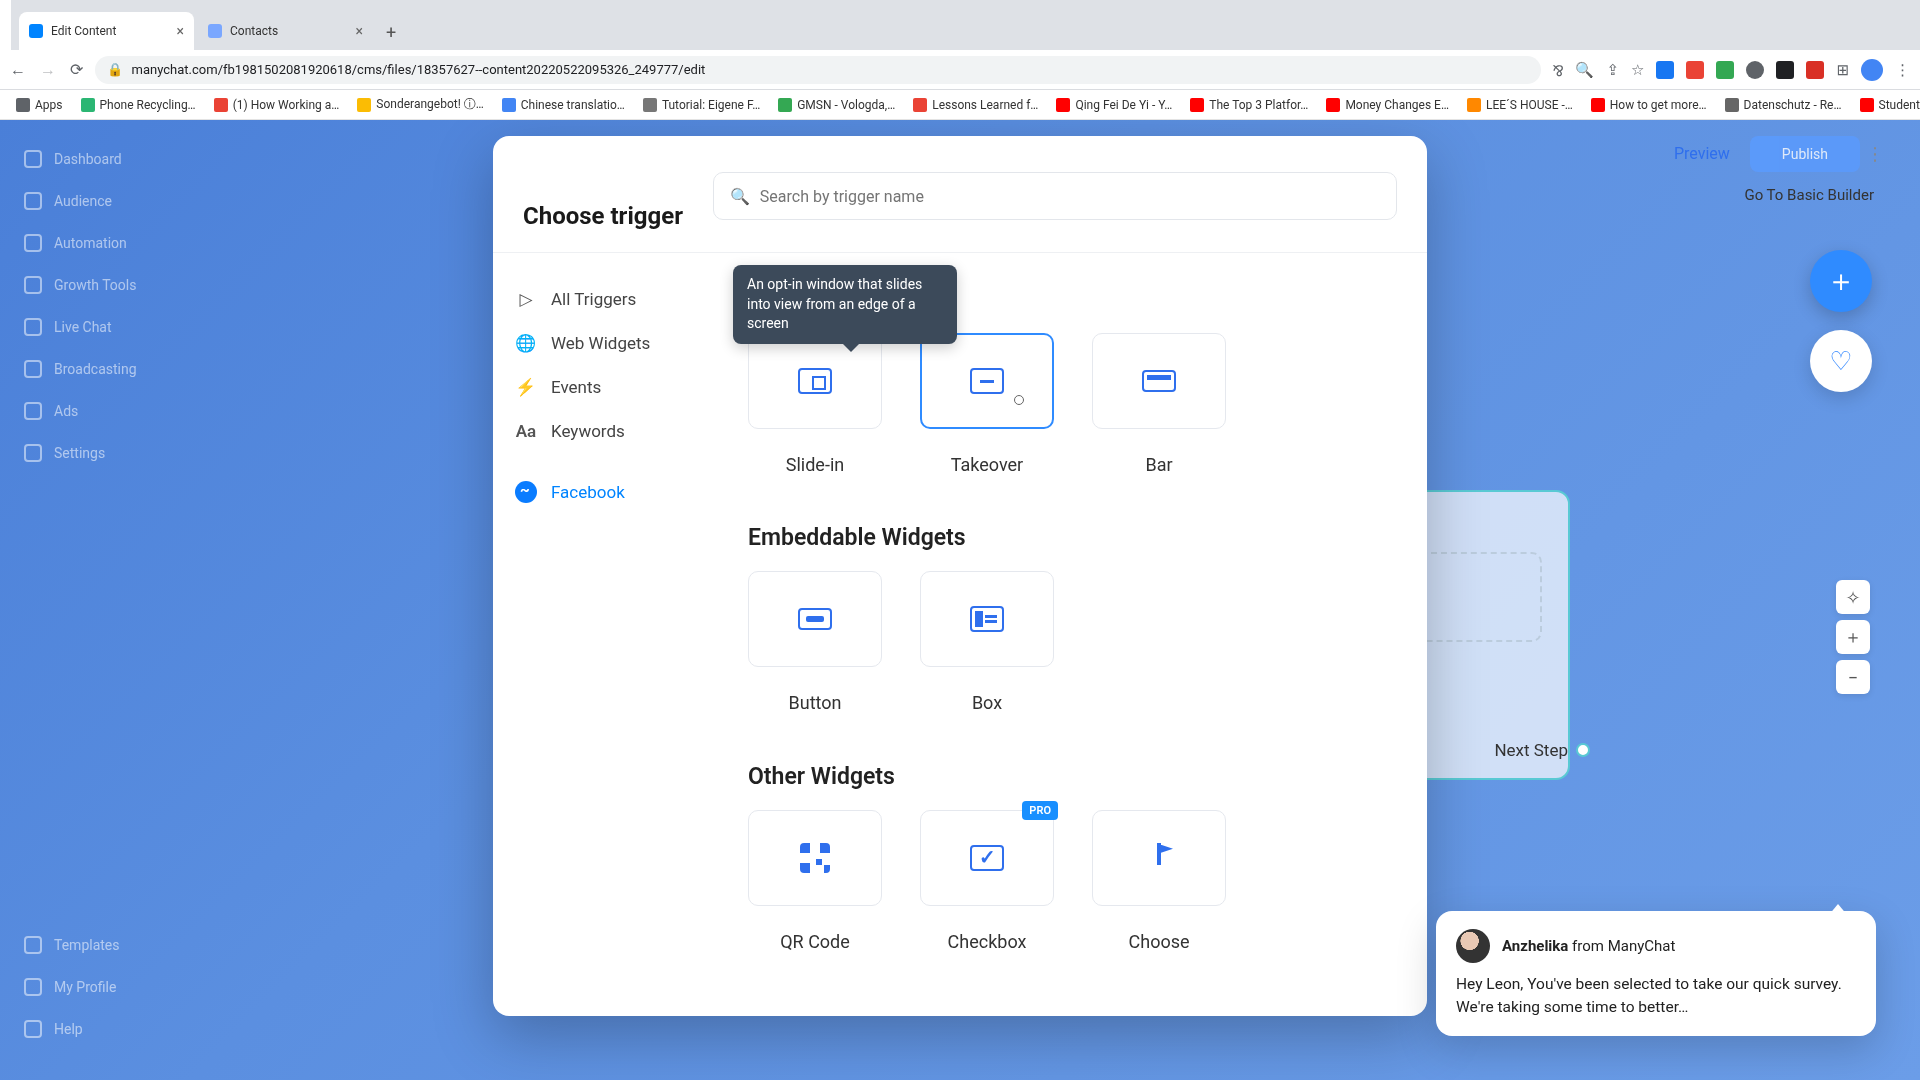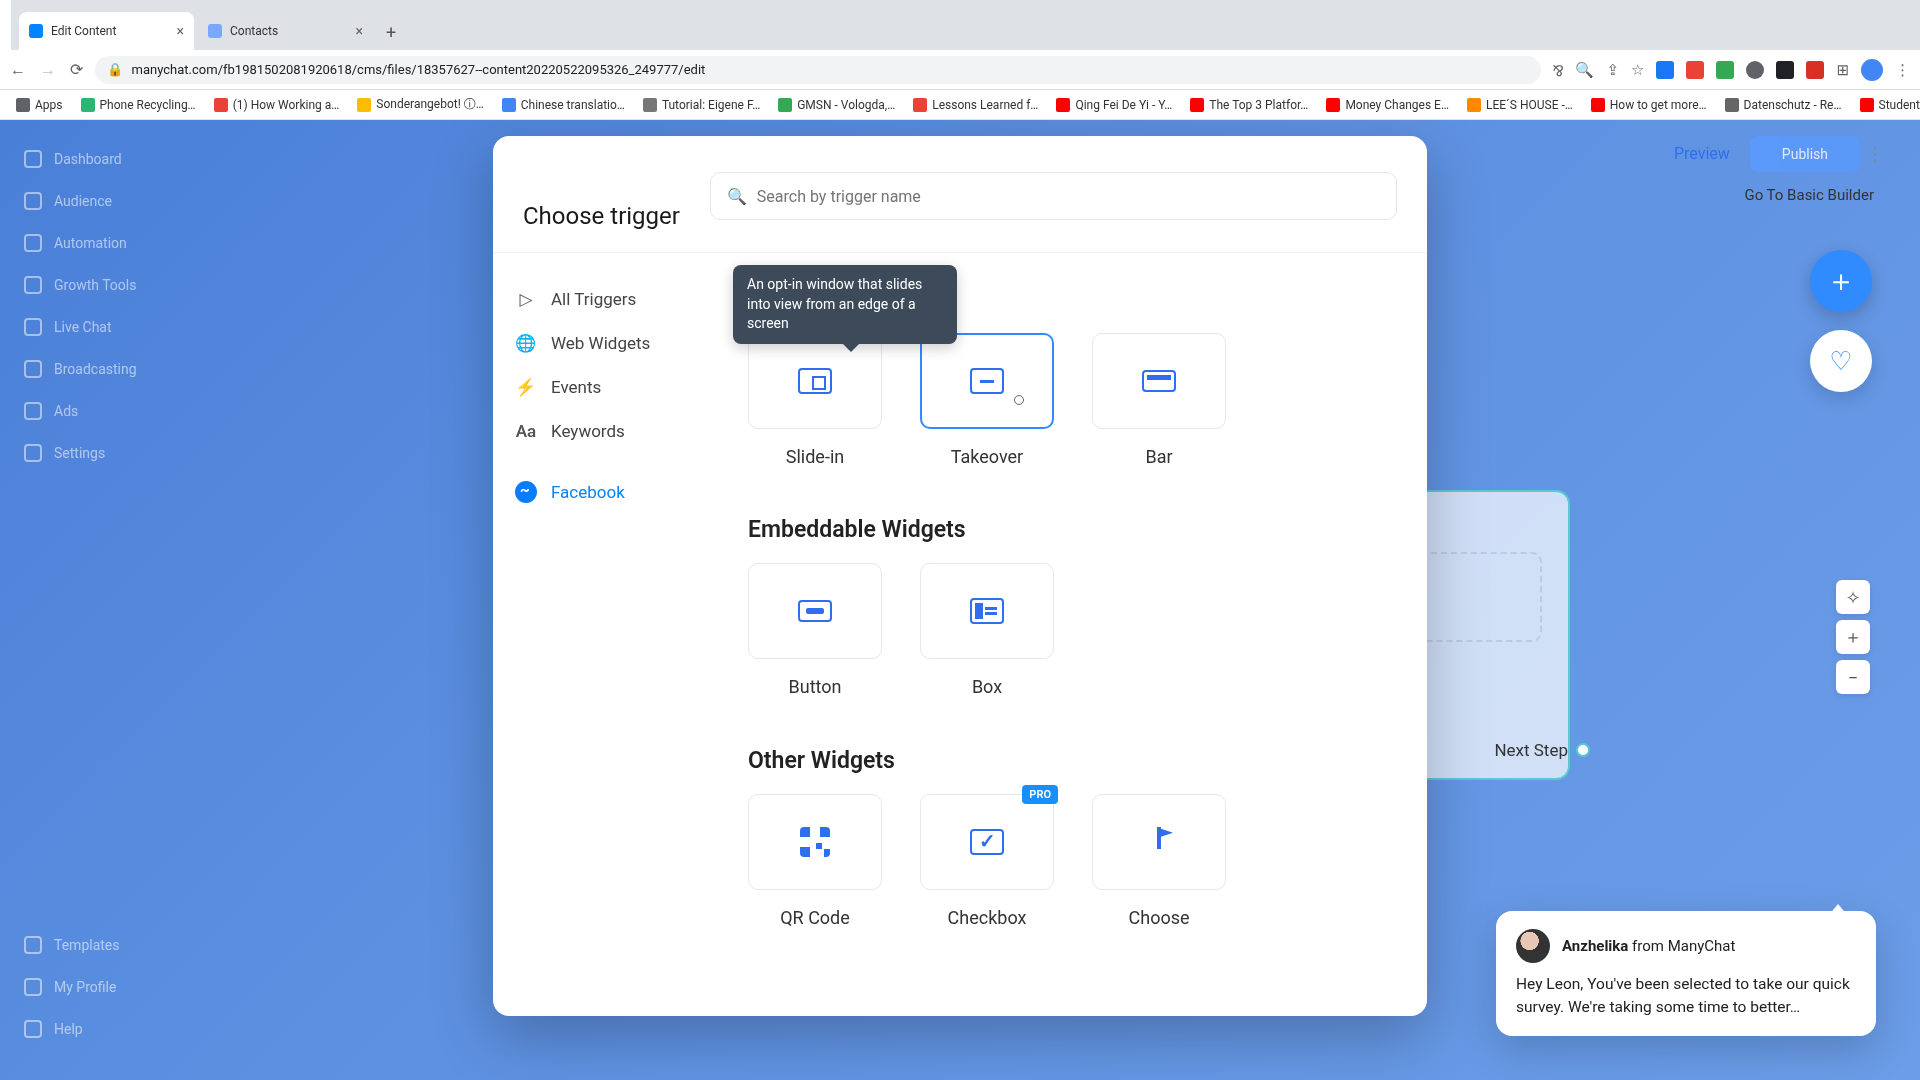--- a/index.html
+++ b/index.html
@@ -50,40 +50,40 @@
   
   .canvas-card { position: absolute; right: 350px; top: 370px; width: 310px; height: 290px; border: 2px solid #59c9d4; border-radius: 14px; background: rgba(255,255,255,0.7); }
   .canvas-card .dashed { position:absolute; left: -30px; top: 60px; width: 310px; height: 90px; border: 2px dashed #bcd; border-radius: 10px; }
   .next-step { position:absolute; right: -22px; bottom: 18px; display:flex; align-items:center; gap:8px; color:#333; font-size:17px; }
   .next-step .port { width: 14px; height:14px; border:2px solid #59c9d4; border-radius:50%; background:#fff; }
 
   
   .overlay { position:absolute; inset:0; }
   .modal { position:absolute; left: 493px; top: 16px; width: 934px; height: 880px; background:#fff; border-radius: 16px; box-shadow: 0 20px 60px rgba(0,0,0,.25); display:flex; flex-direction:column; overflow:hidden; }
   .modal-head { padding: 26px 30px 22px; display:flex; align-items:center; gap: 30px; }
-  .modal-title { font-size: 24px; font-weight: 400; color:#1a1a1a; white-space:nowrap;margin-top:40px; }
+  .modal-title { font-size: 24px; font-weight: 700; color:#1a1a1a; white-space:nowrap;margin-top:40px; }
   .search-wrap { flex:1; display:flex; align-items:center; border:1px solid #e3e6eb; border-radius: 10px; padding: 0 16px; height: 48px; color:#9aa4b2; }
   .search-wrap input { border:0; outline:0; flex:1; font-size:16px; background:transparent; color:#333; margin-left:10px; }
   .hsep { height:1px; background:#eef0f3; }
 
   .modal-body { flex:1; display:flex; overflow:hidden; position:relative; }
   .side { width: 215px; padding: 24px 0; }
   .side-item { display:flex; align-items:center; gap: 14px; padding: 12px 22px; font-size:17px; color:#444; cursor:pointer; }
   .side-item .ic { width:22px; display:flex; justify-content:center; color:#555; }
   .side-item.active { color:#0084ff; }
   .ic-fb { width:22px; height:22px; background:#0a7cff; border-radius:50%; position:relative; }
   .ic-fb::after { content:"~"; font-weight:bold; color:#fff; position:absolute; left:5px; top:0px; font-size:15px; }
 
   .content { flex:1; padding: 20px 28px 30px 20px; overflow-y:auto; position:relative; }
   .tooltip { position:absolute; left: 25px; top: 12px; background:#3c4a5a; color:#fff; font-size:14px; padding: 10px 14px; border-radius: 8px; width: 224px; line-height: 1.4; box-shadow: 0 4px 14px rgba(0,0,0,.2); z-index:5; }
   .tooltip::after { content:""; position:absolute; left:110px; bottom:-8px; border:8px solid transparent; border-top-color:#3c4a5a; border-bottom:0; }
 
   .row-widgets { display:flex; gap: 38px; margin: 60px 0 10px 20px; }
   .section-title { font-size: 23px; font-weight: 600; color:#222; margin: 48px 0 20px 20px; }
-  .wcard { display:flex; flex-direction:column; align-items:center; gap: 16px; cursor:pointer; position:relative; }
+  .wcard { display:flex; flex-direction:column; align-items:center; gap: 24px; cursor:pointer; position:relative; }
   .wbox { width: 134px; height: 96px; border:1px solid #e5e8ee; border-radius: 10px; display:flex; align-items:center; justify-content:center; background:#fff; }
   .wbox.sel { border:2px solid #2f8bff; }
   .wlabel { font-size: 18px; color:#333; text-align:center; line-height:1.3; }
   .pro-badge { position:absolute; top:-9px; right:-4px; background:#188fff; color:#fff; font-size:11px; font-weight:600; padding:3px 7px; border-radius:4px; }
 
   .ico { width:34px; height:26px; border:2.5px solid #2f6fed; border-radius:4px; position:relative; }
   .ico.slide::after { content:""; position:absolute; right:4px; top:6px; width:10px; height:10px; border:2px solid #2f6fed; }
   .ico.take::after  { content:""; position:absolute; left:8px; top:10px; width:14px; height:2.5px; background:#2f6fed; }
   .ico.modal-i { width:30px; height:24px; }
   .ico.modal-i::after { content:""; position:absolute; right:-8px; bottom:-8px; width:14px; height:14px; border:2.5px solid #2f6fed; border-radius:50%; background:#fff; }
@@ -100,21 +100,21 @@
       linear-gradient(#2f6fed,#2f6fed) 16px 16px/6px 6px no-repeat,
       linear-gradient(#2f6fed,#2f6fed) 24px 22px/6px 8px no-repeat; }
   .ico.check::after { content:"✓"; position:absolute; left:7px; top:-2px; color:#2f6fed; font-weight:bold; font-size:20px; }
   .ico.landing { border:0; width:26px; height:30px; }
   .ico.landing::before { content:""; position:absolute; left:11px; top:0; width:4px; height:22px; background:#2f6fed; }
   .ico.landing::after  { content:""; position:absolute; left:15px; top:2px; width:12px; height:8px; background:#2f6fed; clip-path: polygon(0 0,100% 50%,0 100%); }
 
   .cursor-dot { position:absolute; width:10px; height:10px; border:1.5px solid #666; border-radius:50%; left:92px; top:60px; }
 
   
-  .chat { position:absolute; right: 44px; bottom: 44px; width: 380px; background:#fff; border-radius: 16px; box-shadow: 0 14px 40px rgba(0,0,0,.18); padding: 18px 20px; }
+  .chat { position:absolute; right: 44px; bottom: 44px; width: 440px; background:#fff; border-radius: 16px; box-shadow: 0 14px 40px rgba(0,0,0,.18); padding: 18px 20px; }
   .chat-head { display:flex; align-items:center; gap: 12px; margin-bottom: 10px; }
   .chat-av { width:34px; height:34px; border-radius:50%; background:#333; background-image: radial-gradient(circle at 40% 35%, #e8c8b4 30%, #333 31%); }
   .chat-name { font-size:15px; color:#222; }
   .chat-name b { font-weight:700; }
   .chat-body { font-size:15.5px; color:#222; line-height:1.45; }
   .chat-notch { position:absolute; right:28px; top:-7px; width:20px; height:12px; background:#fff; clip-path: polygon(0 100%, 50% 0, 100% 100%); }
 </style>
 </head>
 <body>
 

